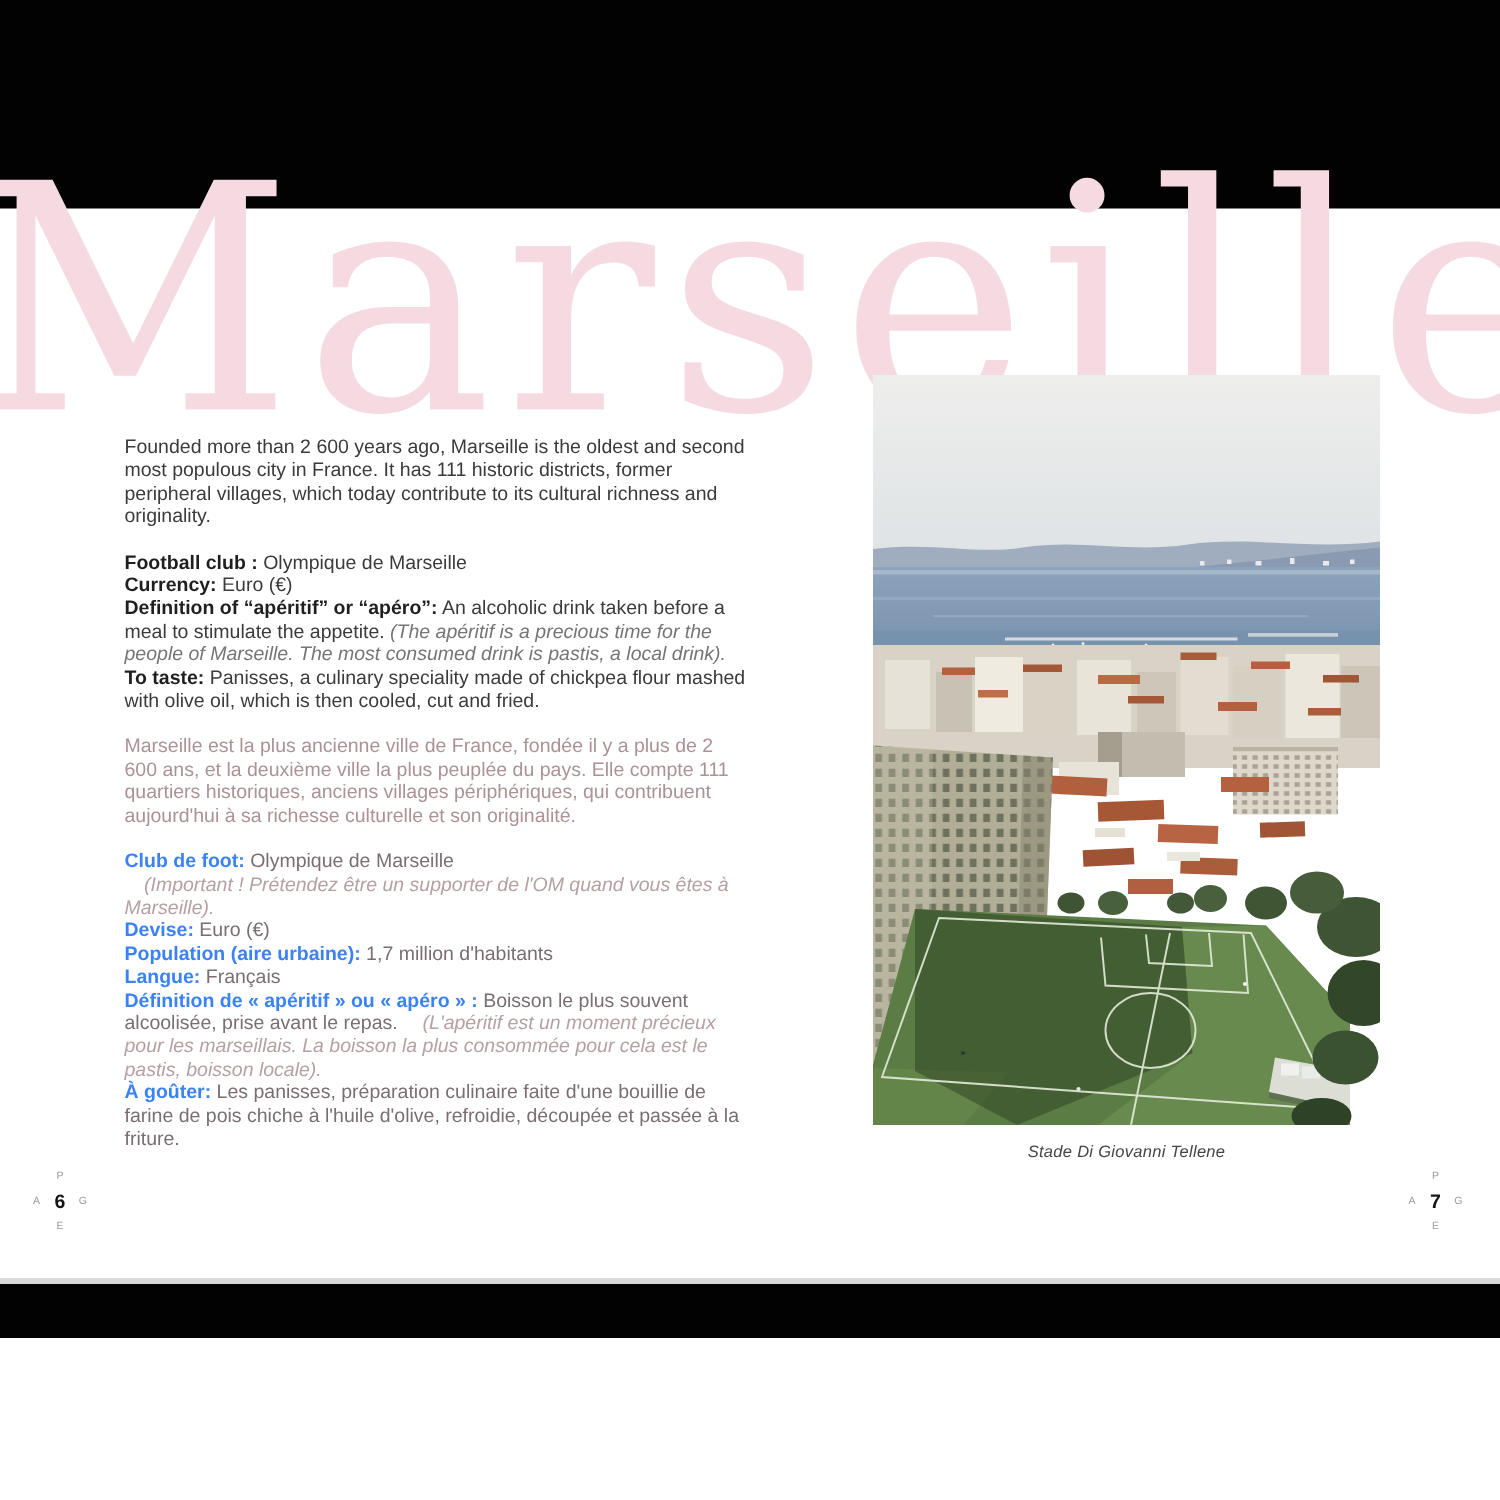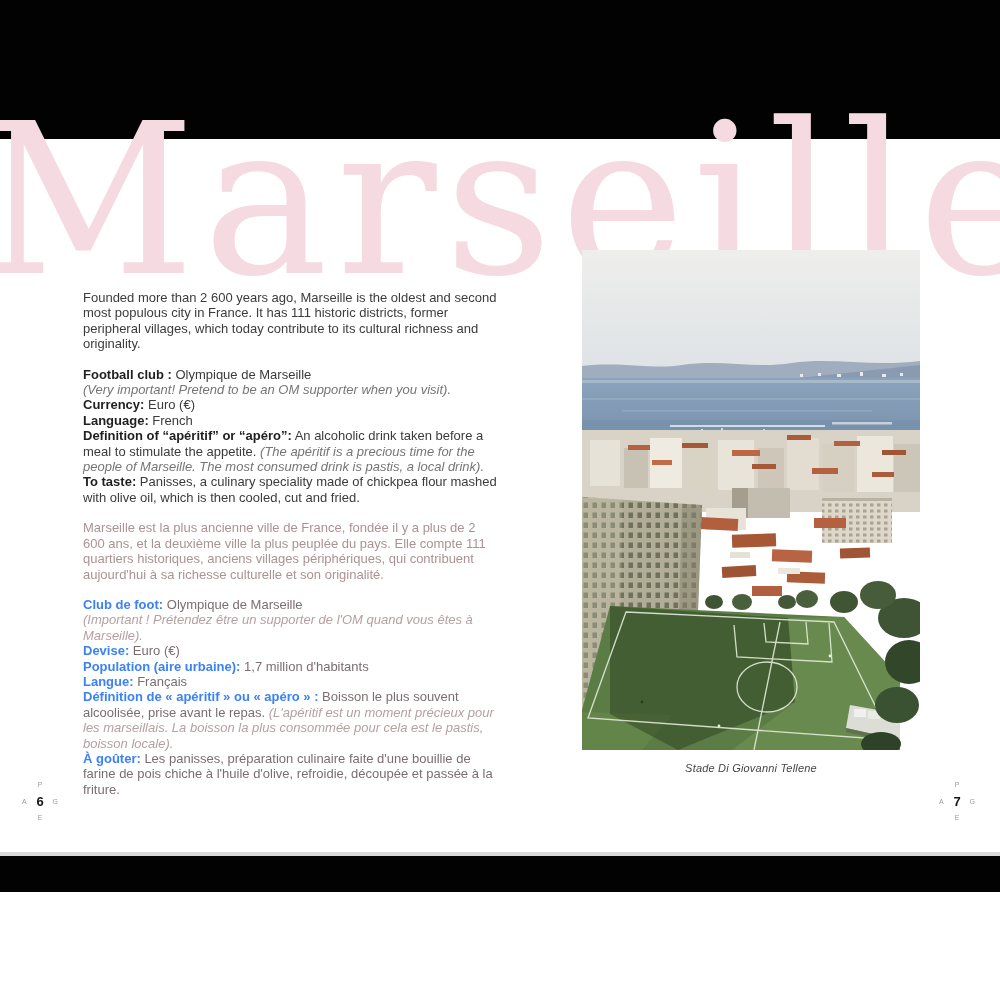--- a/index.html
+++ b/index.html
@@ -20,21 +20,21 @@
   .text-col{position:absolute;left:83px;top:290px;width:414px;z-index:2;
     font-size:13px;line-height:15.4px;color:#3b3b3b;}
   .text-col p{margin:0;}
   .en-intro{margin-bottom:15px !important;}
   .fr-intro{margin-top:15px !important;margin-bottom:15px !important;}
   .text-col b{font-weight:bold;color:#1f1f1f;}
   .text-col i{font-style:italic;color:#757575;}
   .fr{color:#7a6e70;}
   .fr-intro{color:#ab9294;}
   .fr b{color:#3b82f6;}
-  .fr i{color:#b5a0a2;}
+  .fr i{color:#b5a0a2;margin-left:13px;}
 
   figure.photo{position:absolute;left:582px;top:250px;margin:0;z-index:3;}
   figcaption{
     position:absolute;left:0;top:512px;width:338px;text-align:center;
     font-size:11px;font-style:italic;color:#454545;letter-spacing:.2px;
   }
 
   .marker{position:absolute;width:40px;height:36px;z-index:2;
     font-size:7px;color:#9a9a9a;}
   .marker span{position:absolute;}
@@ -55,23 +55,21 @@
   <div class="band-top"></div>
 
   <h1 class="big-title">Marseille</h1>
 
   <div class="text-col">
 
     <p class="en-intro">Founded more than 2 600 years ago, Marseille is the oldest and second most populous city in France. It has 111 historic districts, former peripheral villages, which today contribute to its cultural richness and originality.</p>
 
     <div>
       <p><b>Football club :</b><span> Olympique de Marseille</span></p>
-      <p><i>(Very important! Pretend to be an OM supporter when you visit).</i></p>
       <p><b>Currency:</b><span> Euro (€)</span></p>
-      <p><b>Language:</b><span> French</span></p>
       <p><b>Definition of “apéritif” or “apéro”:</b><span> An alcoholic drink taken before a meal to stimulate the appetite. </span><i>(The apéritif is a precious time for the people of Marseille. The most consumed drink is pastis, a local drink).</i></p>
       <p><b>To taste:</b><span> Panisses, a culinary speciality made of chickpea flour mashed with olive oil, which is then cooled, cut and fried.</span></p>
     </div>
 
     <p class="fr fr-intro">Marseille est la plus ancienne ville de France, fondée il y a plus de 2 600 ans, et la deuxième ville la plus peuplée du pays. Elle compte 111 quartiers historiques, anciens villages périphériques, qui contribuent aujourd'hui à sa richesse culturelle et son originalité.</p>
 
     <div class="fr">
       <p><b>Club de foot:</b><span> Olympique de Marseille</span></p>
       <p><i>(Important ! Prétendez être un supporter de l'OM quand vous êtes à Marseille).</i></p>
       <p><b>Devise:</b><span> Euro (€)</span></p>

